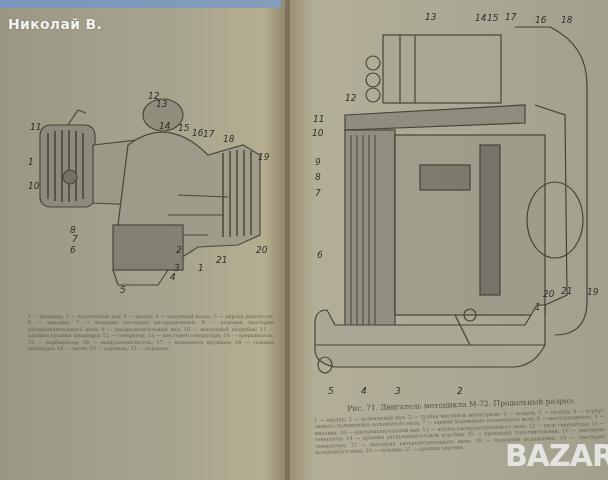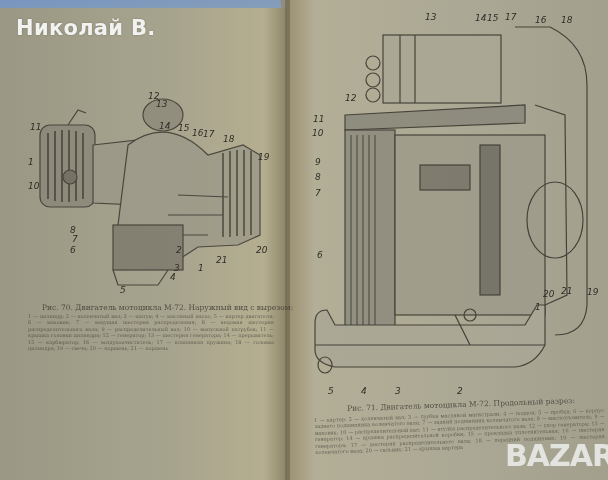--- a/index.html
+++ b/index.html
@@ -2,21 +2,21 @@
 <html><head>
 <meta charset="utf-8">
 <style>
   html, body { margin:0; padding:0; }
   body { width:608px; height:480px; overflow:hidden; position:relative; background:#8f8d7c; font-family:"DejaVu Serif", serif; }
   .photo { position:absolute; inset:0; overflow:hidden; }
   .corner-blue { position:absolute; left:-40px; top:-30px; width:320px; height:55px; background:linear-gradient(180deg,#6d8ec4,#8aa0b8); transform:rotate(-4deg); }
   .page-left { position:absolute; left:0; top:8px; width:287px; height:480px; background:linear-gradient(90deg,#9a9784 0%,#a7a48e 60%,#b5ae90 92%,#8e8569 100%); }
   .page-right { position:absolute; left:289px; top:0; width:319px; height:480px; background:linear-gradient(90deg,#9c9173 0%,#b3ae96 8%,#aaa894 60%,#a2a08d 100%); }
   .spine { position:absolute; left:285px; top:0; width:5px; height:480px; background:#6b5f46; opacity:.55; }
-  .watermark { position:absolute; left:16px; top:16px; font-family:"DejaVu Sans", sans-serif; font-weight:bold; font-size:21px; color:#f2f2f0; letter-spacing:.3px; text-shadow:0 0 2px rgba(0,0,0,.25); }
+  .watermark { position:absolute; left:8px; top:16px; font-family:"DejaVu Sans", sans-serif; font-weight:bold; font-size:14px; color:#f2f2f0; letter-spacing:.3px; text-shadow:0 0 2px rgba(0,0,0,.25); }
   .fig { position:absolute; }
   .fig svg { display:block; }
   .caption-title { position:absolute; font-size:7.5px; color:#3f3d35; white-space:nowrap; opacity:.85; }
   .caption-body { position:absolute; font-size:5px; line-height:6.4px; color:#4a473e; opacity:.75; text-align:justify; }
   .lbl { font-family:"DejaVu Sans", sans-serif; font-style:italic; font-size:9px; fill:#2f2d27; }
   .bazar { position:absolute; left:505px; top:438px; font-family:"DejaVu Sans", sans-serif; font-weight:bold; font-size:30px; color:#e9e9e6; letter-spacing:-1px; opacity:.92; }
 </style>
 </head>
 <body>
 
@@ -64,21 +64,20 @@
         <text class="lbl" x="146" y="186">3</text>
         <text class="lbl" x="142" y="195">4</text>
         <text class="lbl" x="92" y="208">5</text>
         <text class="lbl" x="170" y="186">1</text>
         <text class="lbl" x="188" y="178">21</text>
         <text class="lbl" x="228" y="168">20</text>
       </g>
     </svg>
   </div>
 
-  <div class="caption-title" style="left:42px;top:303px;">Рис. 70. Двигатель мотоцикла М-72. Наружный вид с вырезом:</div>
   <div class="caption-body" style="left:28px;top:313px;width:246px;height:42px;overflow:hidden;">1 — цилиндр; 2 — коленчатый вал; 3 — шатун; 4 — масляный насос; 5 — картер двигателя; 6 — маховик; 7 — ведущая шестерня распределения; 8 — ведомая шестерня распределительного вала; 9 — распределительный вал; 10 — выпускной патрубок; 11 — крышка головки цилиндра; 12 — генератор; 13 — шестерня генератора; 14 — прерыватель; 15 — карбюратор; 16 — воздухоочиститель; 17 — клапанная пружина; 18 — головка цилиндра; 19 — свеча; 20 — поршень; 21 — поршень</div>
 
   <div class="fig" style="left:305px;top:5px;">
     <svg width="300" height="395" viewBox="0 0 300 395">
       <g stroke="#34322b" fill="none" stroke-width="1.2" opacity=".85">
         <rect x="78" y="30" width="118" height="68" fill="#aaa794"></rect>
         <path d="M95 30 v68 M110 30 v68"></path>
         <circle cx="68" cy="58" r="7"></circle>
           <circle cx="68" cy="75" r="7"></circle>
           <circle cx="68" cy="90" r="7"></circle>

